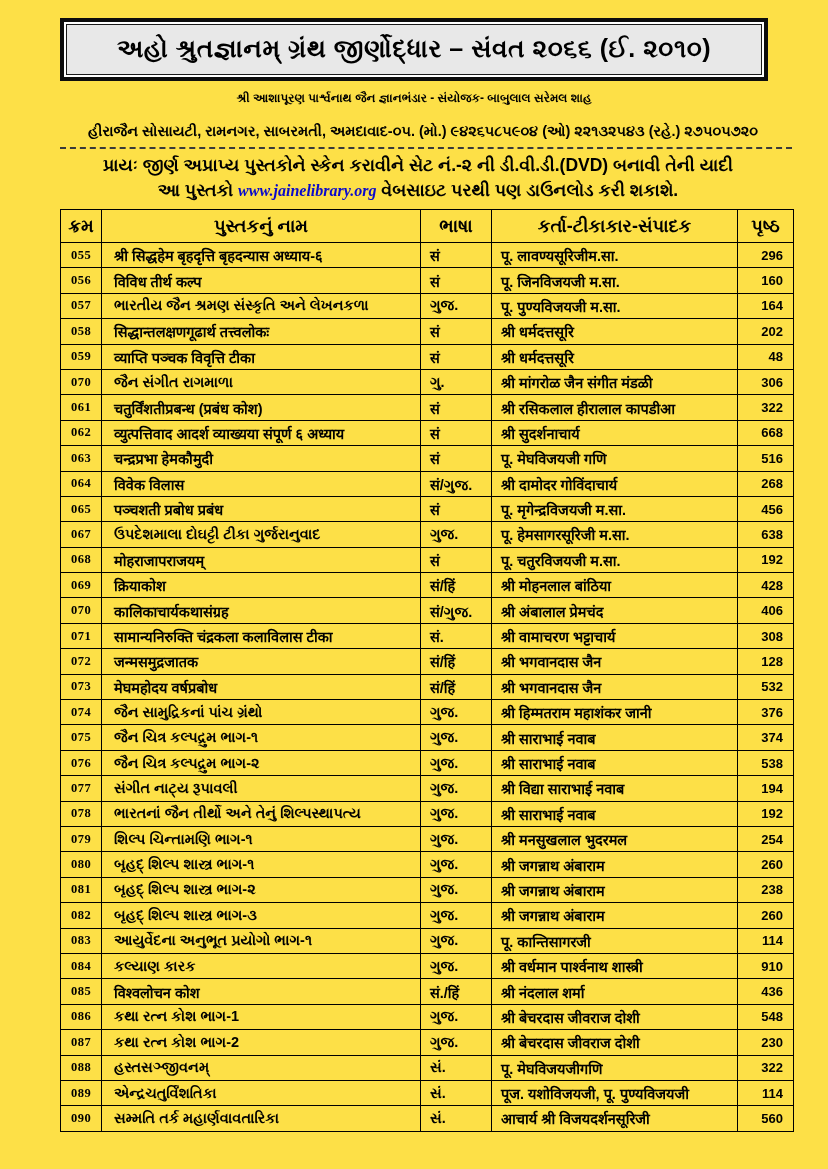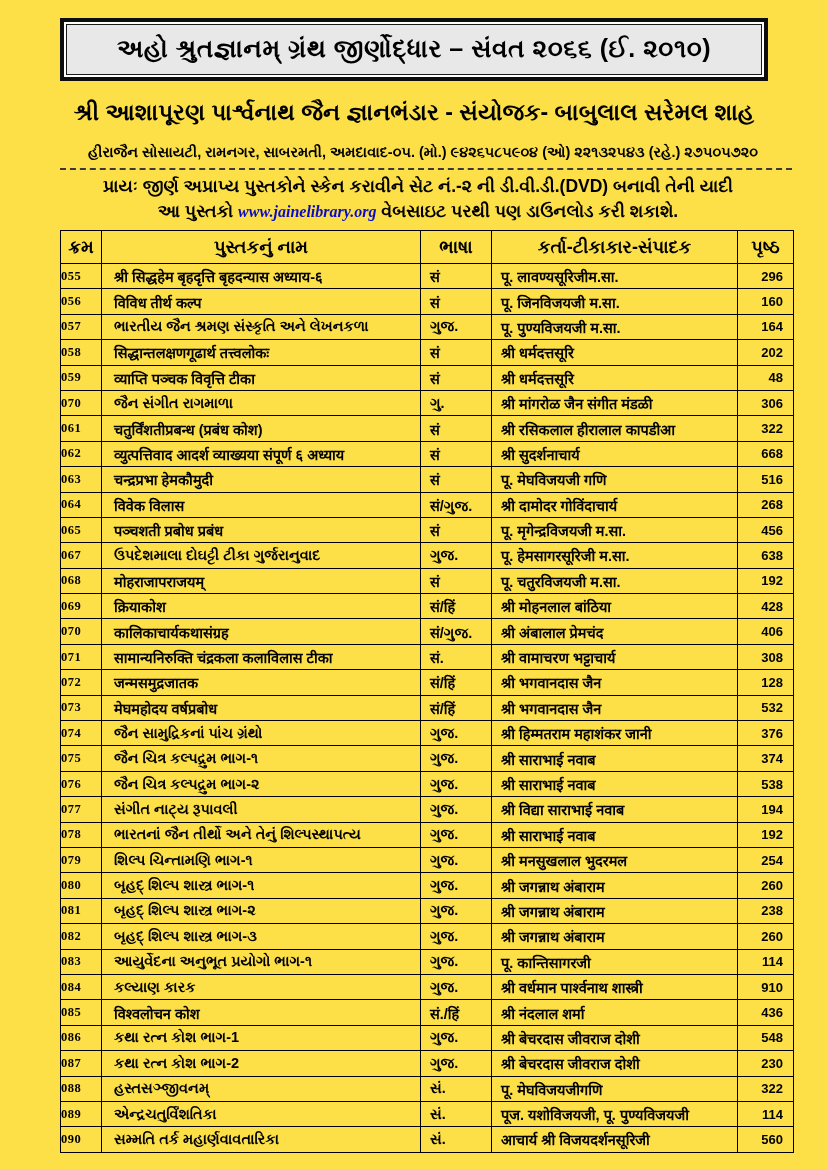--- a/index.html
+++ b/index.html
@@ -24,23 +24,23 @@
     background: #e8e8e8;
     text-align: center;
     padding: 9px 4px 10px 4px;
   }
   .main-title {
     font-size: 25px;
     font-weight: bold;
     letter-spacing: 0.5px;
   }
   .subtitle {
-    margin-top: 18px;
-    text-align: center;
-    font-size: 23px;
+    margin-top: 10px;
+    text-align: center;
+    font-size: 12px;
     font-weight: bold;
     width: 708px;
   }
   .address {
     margin-top: 18px;
     text-align: center;
     font-size: 14.5px;
     font-weight: 600;
     width: 726px;
     white-space: nowrap;
@@ -95,21 +95,21 @@
     height: 25.4px;
     vertical-align: middle;
     font-weight: bold;
   }
   col.c-no   { width: 41px; }
   col.c-name { width: 319px; }
   col.c-lang { width: 71px; }
   col.c-auth { width: 246px; }
   col.c-pg   { width: 56px; }
   td.no {
-    text-align: left;
+    text-align: center;
     font-size: 12.5px;
     font-family: "Liberation Serif", "DejaVu Serif", serif;
     letter-spacing: 0.5px;
     margin-top: 28px;
   }
   td.name   { padding-left: 12px; font-size: 14.5px; }
   td.lang   { padding-left: 9px;  font-size: 14.5px; }
   td.author { padding-left: 9px;  font-size: 14.5px; }
   td.pages  { text-align: right; padding-right: 10px; font-size: 13px; }
 </style>

